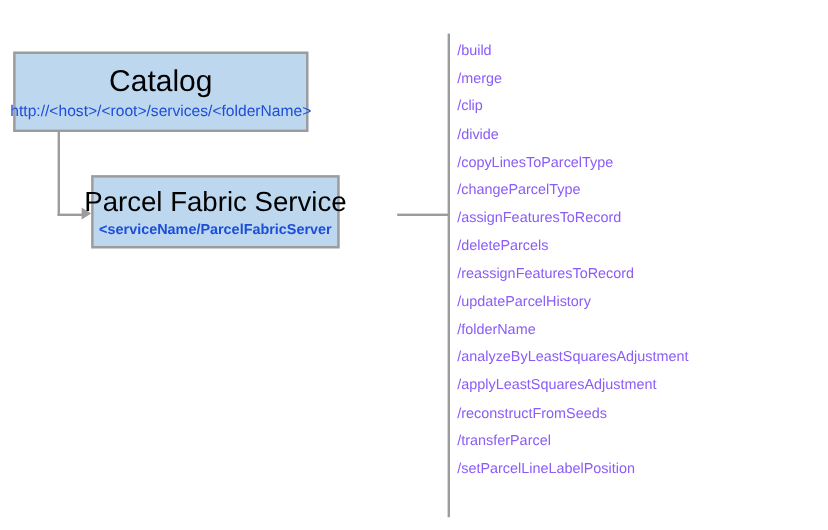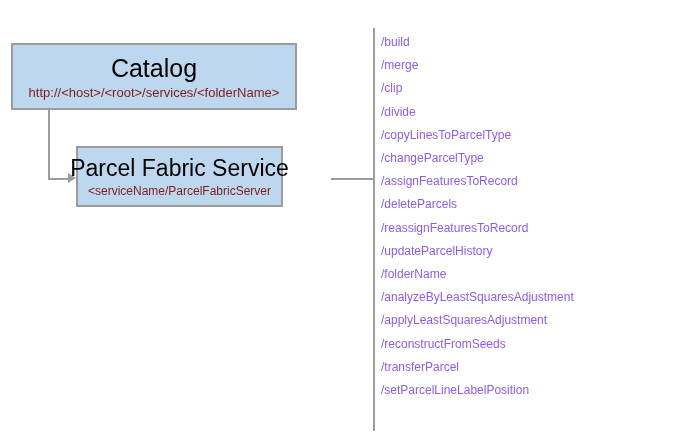--- a/index.html
+++ b/index.html
@@ -33,40 +33,40 @@
   }
   .node-title {
     font-size: 25px;
     line-height: 30px;
     color: #000000;
     white-space: nowrap;
   }
   .node-subtitle {
     font-size: 13px;
     line-height: 18px;
-    color: #7f1d1d;
+    color: #1d4ed8;
     white-space: nowrap;
     margin-top: 1px;
   }
   #catalog-node {
     left: 11px;
     top: 43px;
-    width: 286px;
+    width: 246px;
     height: 67px;
     padding-top: 2px;
   }
   #service-node {
     left: 76px;
     top: 146px;
     width: 207px;
     height: 61px;
     padding-top: 1px;
   }
   #service-node .node-title { font-size: 23px; line-height: 27px; }
-  #service-node .node-subtitle { font-size: 12px; line-height: 16px; }
+  #service-node .node-subtitle { font-size: 12px; line-height: 16px; font-weight: bold; }
 
   .connector {
     position: absolute;
     background: #9c9c9c;
   }
   #conn-vert {
     left: 48px;
     top: 110px;
     width: 2px;
     height: 70px;

